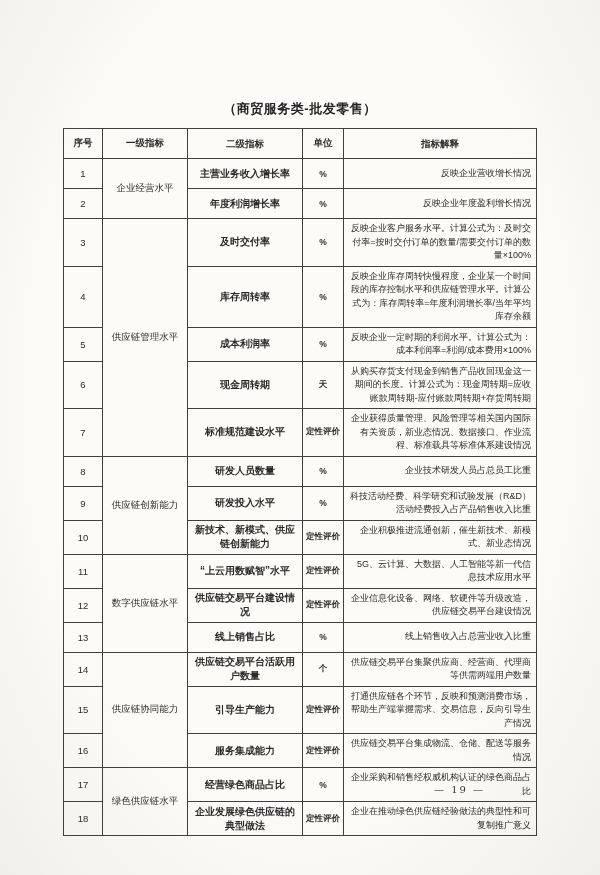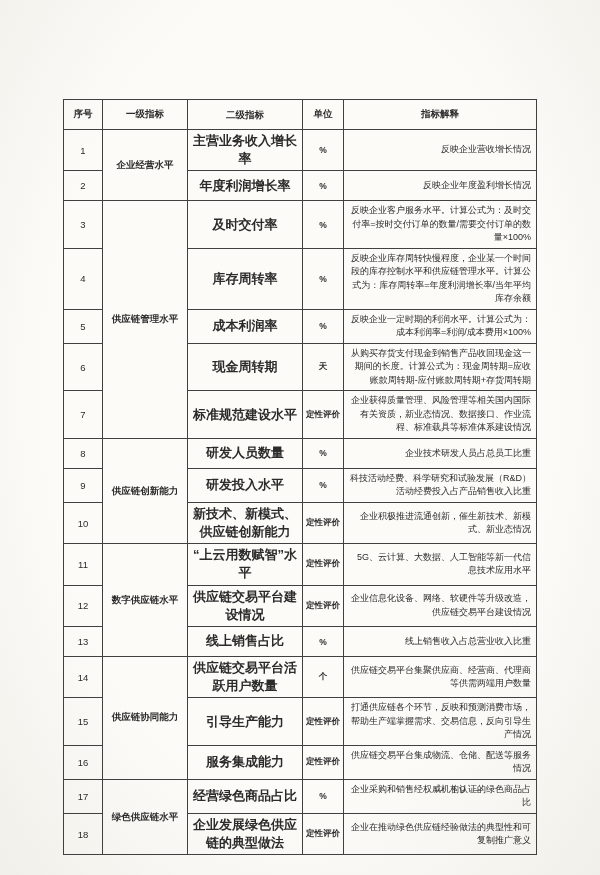--- a/index.html
+++ b/index.html
@@ -38,40 +38,41 @@
   }
   .indicator-table th {
     font-size:9.5px;
     font-weight:bold;
     height:26px;
     text-align:center;
     padding:1px;
   }
   .indicator-table tr { height:30px; }
   .c-no   { width:36px;  text-align:center; font-size:9.5px; }
-  .c-group{ width:82px;  text-align:center; font-size:9.5px; font-weight:700; padding:1px 2px; }
-  .c-ind  { width:112px; text-align:center; font-size:13px;  font-weight:600; padding:2px 5px; line-height:1.4; }
+  .c-group{ width:82px;  text-align:center; font-size:9.5px; font-weight:400; padding:1px 2px; }
+  .c-ind  { width:112px; text-align:center; font-size:10px;  font-weight:600; padding:2px 5px; line-height:1.4; }
   .c-unit { width:38px;  text-align:center; font-size:8.5px; font-weight:600; padding:1px 0; }
   .c-exp  { text-align:right; font-size:9px; padding:3px 5px 3px 5px; line-height:1.5; }
   .page-number {
     position:absolute;
     top:784px;
     left:434px;
     font-family:"DejaVu Serif", serif;
     font-size:10px;
     letter-spacing:2px;
     color:#3a3a3a;
   }
 </style>
 </head>
 <body>
 
 <div class="page">
 
   <div class="doc-title">
+    <div>（商贸服务类-批发零售）</div>
   </div>
 
   <table class="indicator-table">
     <thead>
       <tr>
         <th class="c-no">序号</th>
         <th class="c-group">一级指标</th>
         <th class="c-ind">二级指标</th>
         <th class="c-unit">单位</th>
         <th class="c-exp" style="text-align:center;">指标解释</th>

